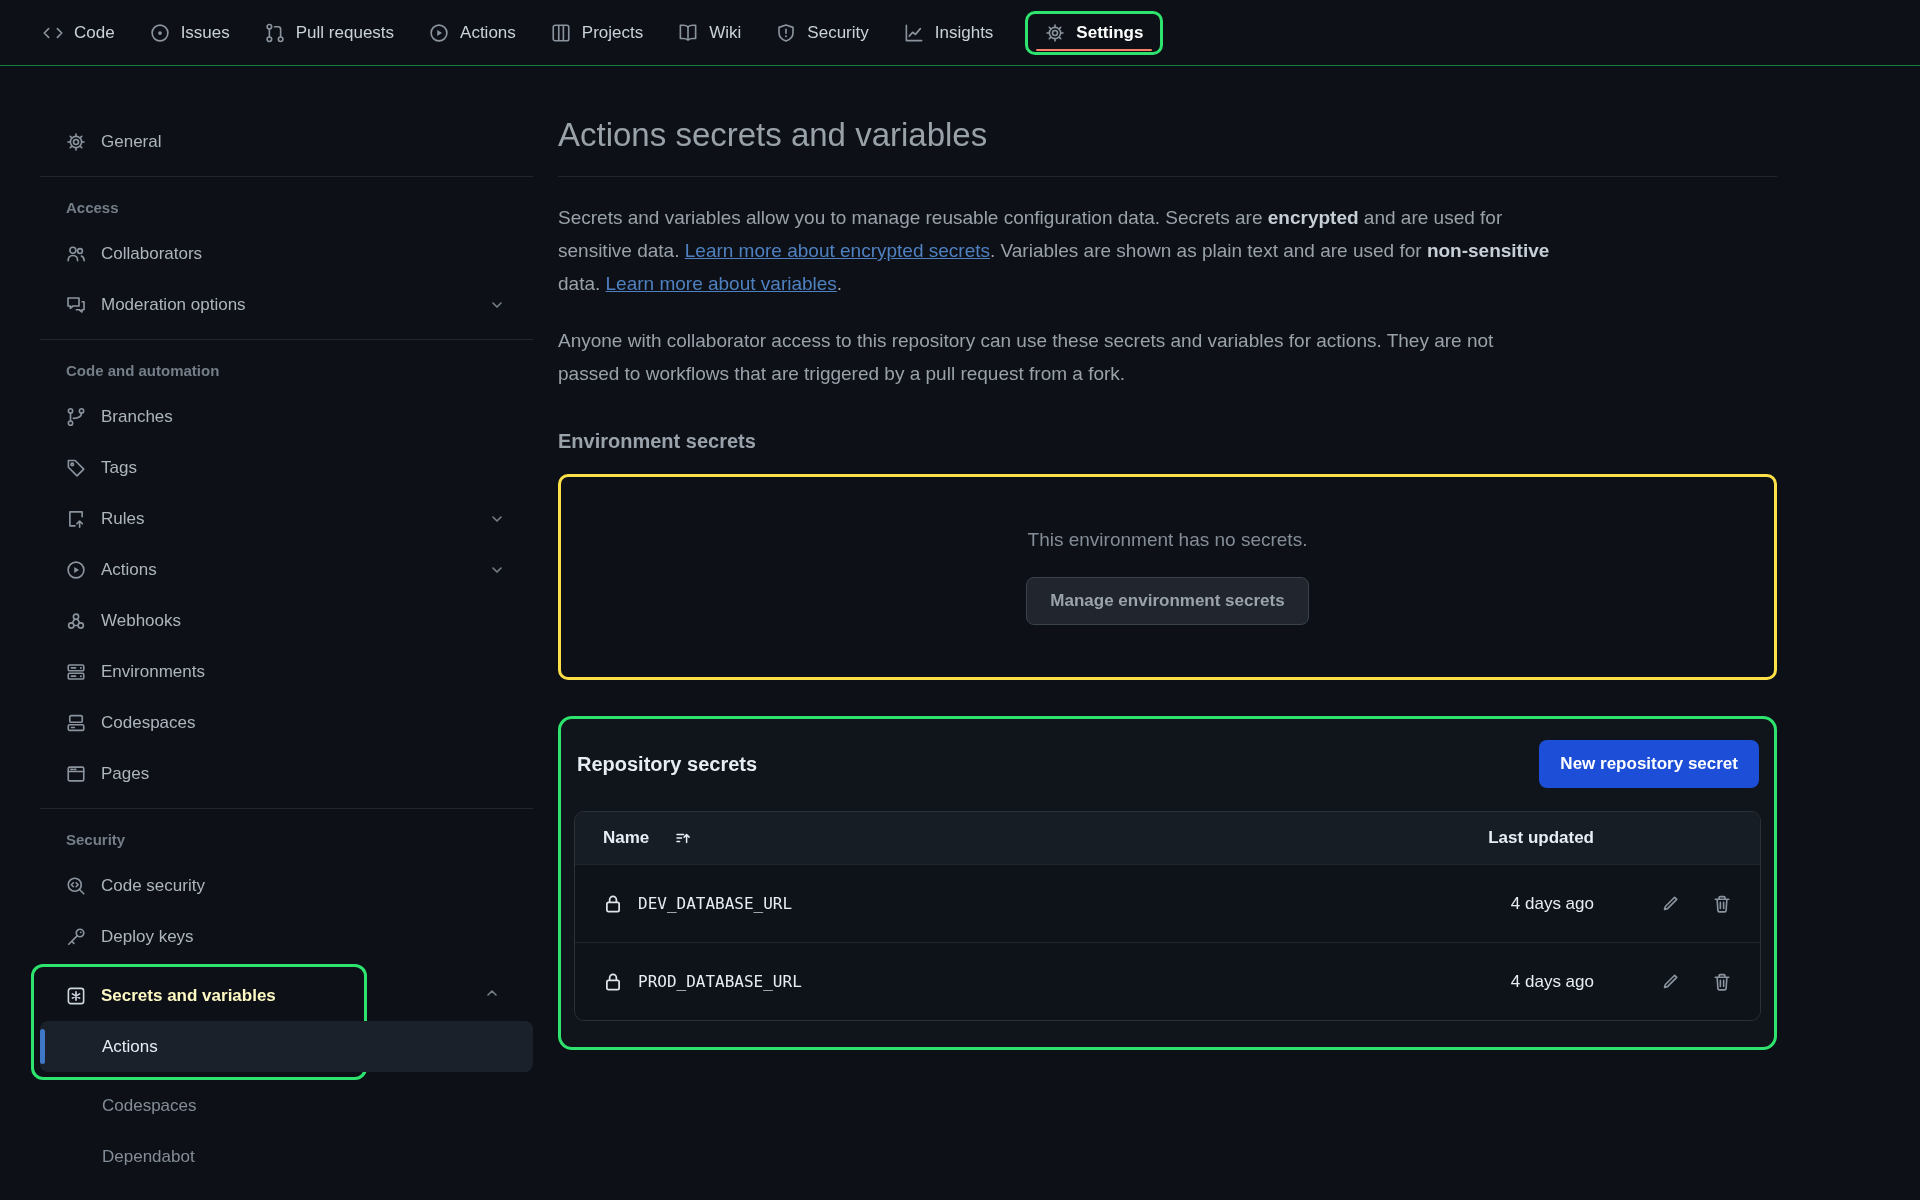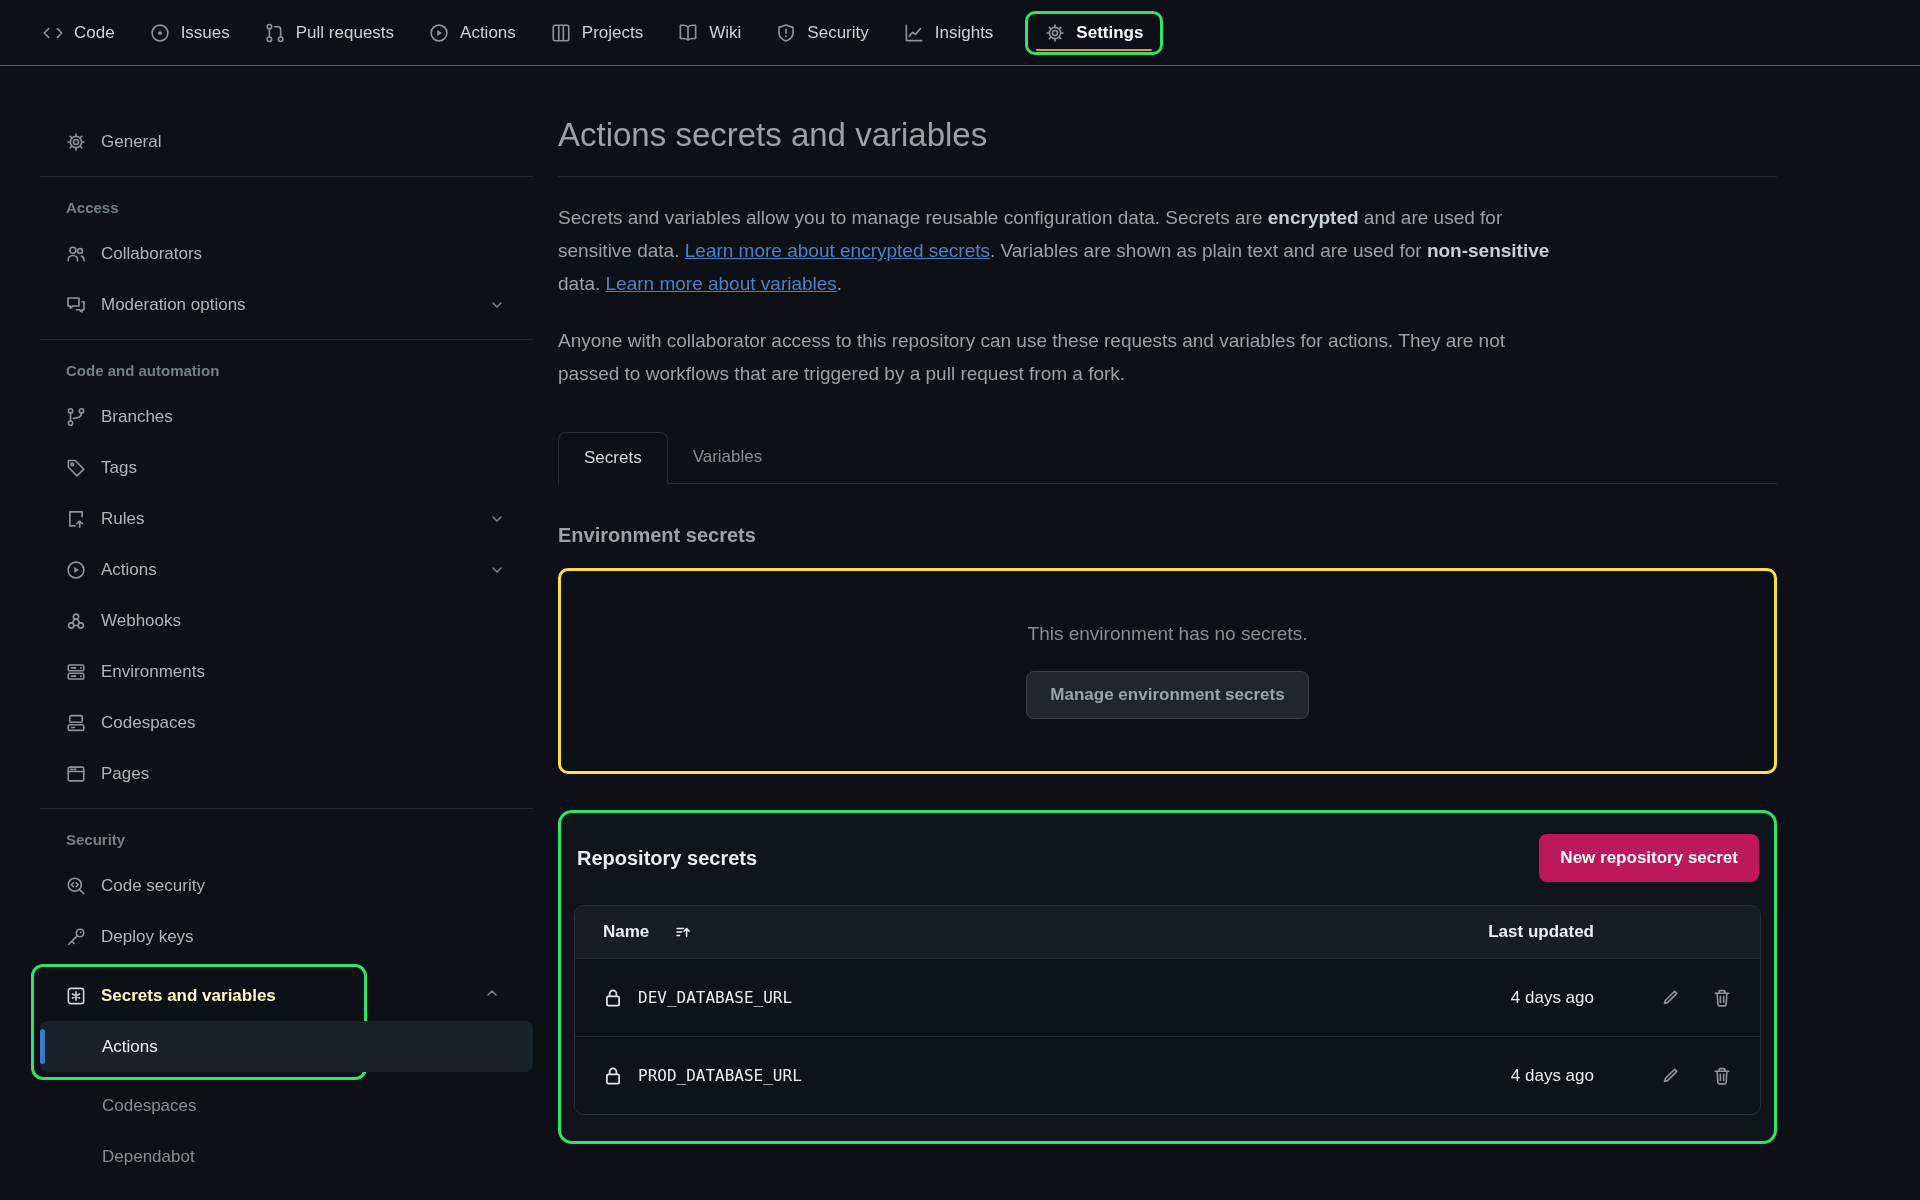--- a/index.html
+++ b/index.html
@@ -103,21 +103,21 @@
     font-family:"Liberation Sans", sans-serif;
   }
 
   .green-box-main {
     margin-top:36px; border:3px solid #2ee36e; border-radius:14px;
     background:#10151c; padding:21px 13px 26px;
   }
   .repo-head { display:flex; align-items:center; justify-content:space-between; padding:0 2px 0 3px; }
   .repo-title { font-size:20px; font-weight:700; color:#e6edf3; margin:0; }
   .btn-primary {
-    background:#be185d; border:none; border-radius:8px;
+    background:#1d4ed8; border:none; border-radius:8px;
     padding:14px 21px; font-size:17px; font-weight:700; color:#ffffff; cursor:pointer;
     font-family:"Liberation Sans", sans-serif;
   }
 
   .secrets-table { margin-top:23px; border:1px solid #2a313a; border-radius:10px; overflow:hidden; }
   .t-head {
     background:#171d25; display:flex; align-items:center;
     padding:16px 28px; font-size:17px; font-weight:700; color:#e6edf3;
   }
   .t-row {
@@ -433,28 +433,24 @@
     <h1 class="page-title">Actions secrets and variables</h1>
     <div class="title-rule"></div>
 
     <p class="para">
       <span>Secrets and variables allow you to manage reusable configuration data. Secrets are </span><b>encrypted</b><span> and are used for</span><br>
       <span>sensitive data. </span><a>Learn more about encrypted secrets</a><span>. Variables are shown as plain text and are used for </span><b>non-sensitive</b><br>
       <span>data. </span><a>Learn more about variables</a><span>.</span>
     </p>
 
     <p class="para">
-      <span>Anyone with collaborator access to this repository can use these requests and variables for actions. They are not</span><br>
+      <span>Anyone with collaborator access to this repository can use these secrets and variables for actions. They are not</span><br>
       <span>passed to workflows that are triggered by a pull request from a fork.</span>
     </p>
 
-    <div class="tabs">
-      <div class="tab-active">Secrets</div>
-      <div class="tab">Variables</div>
-    </div>
 
     <h2 class="section-h">Environment secrets</h2>
 
     <div class="env-box">
       <div class="env-empty">This environment has no secrets.</div>
       <button class="btn-secondary">Manage environment secrets</button>
     </div>
 
     <div class="green-box-main">
       <div class="repo-head">

